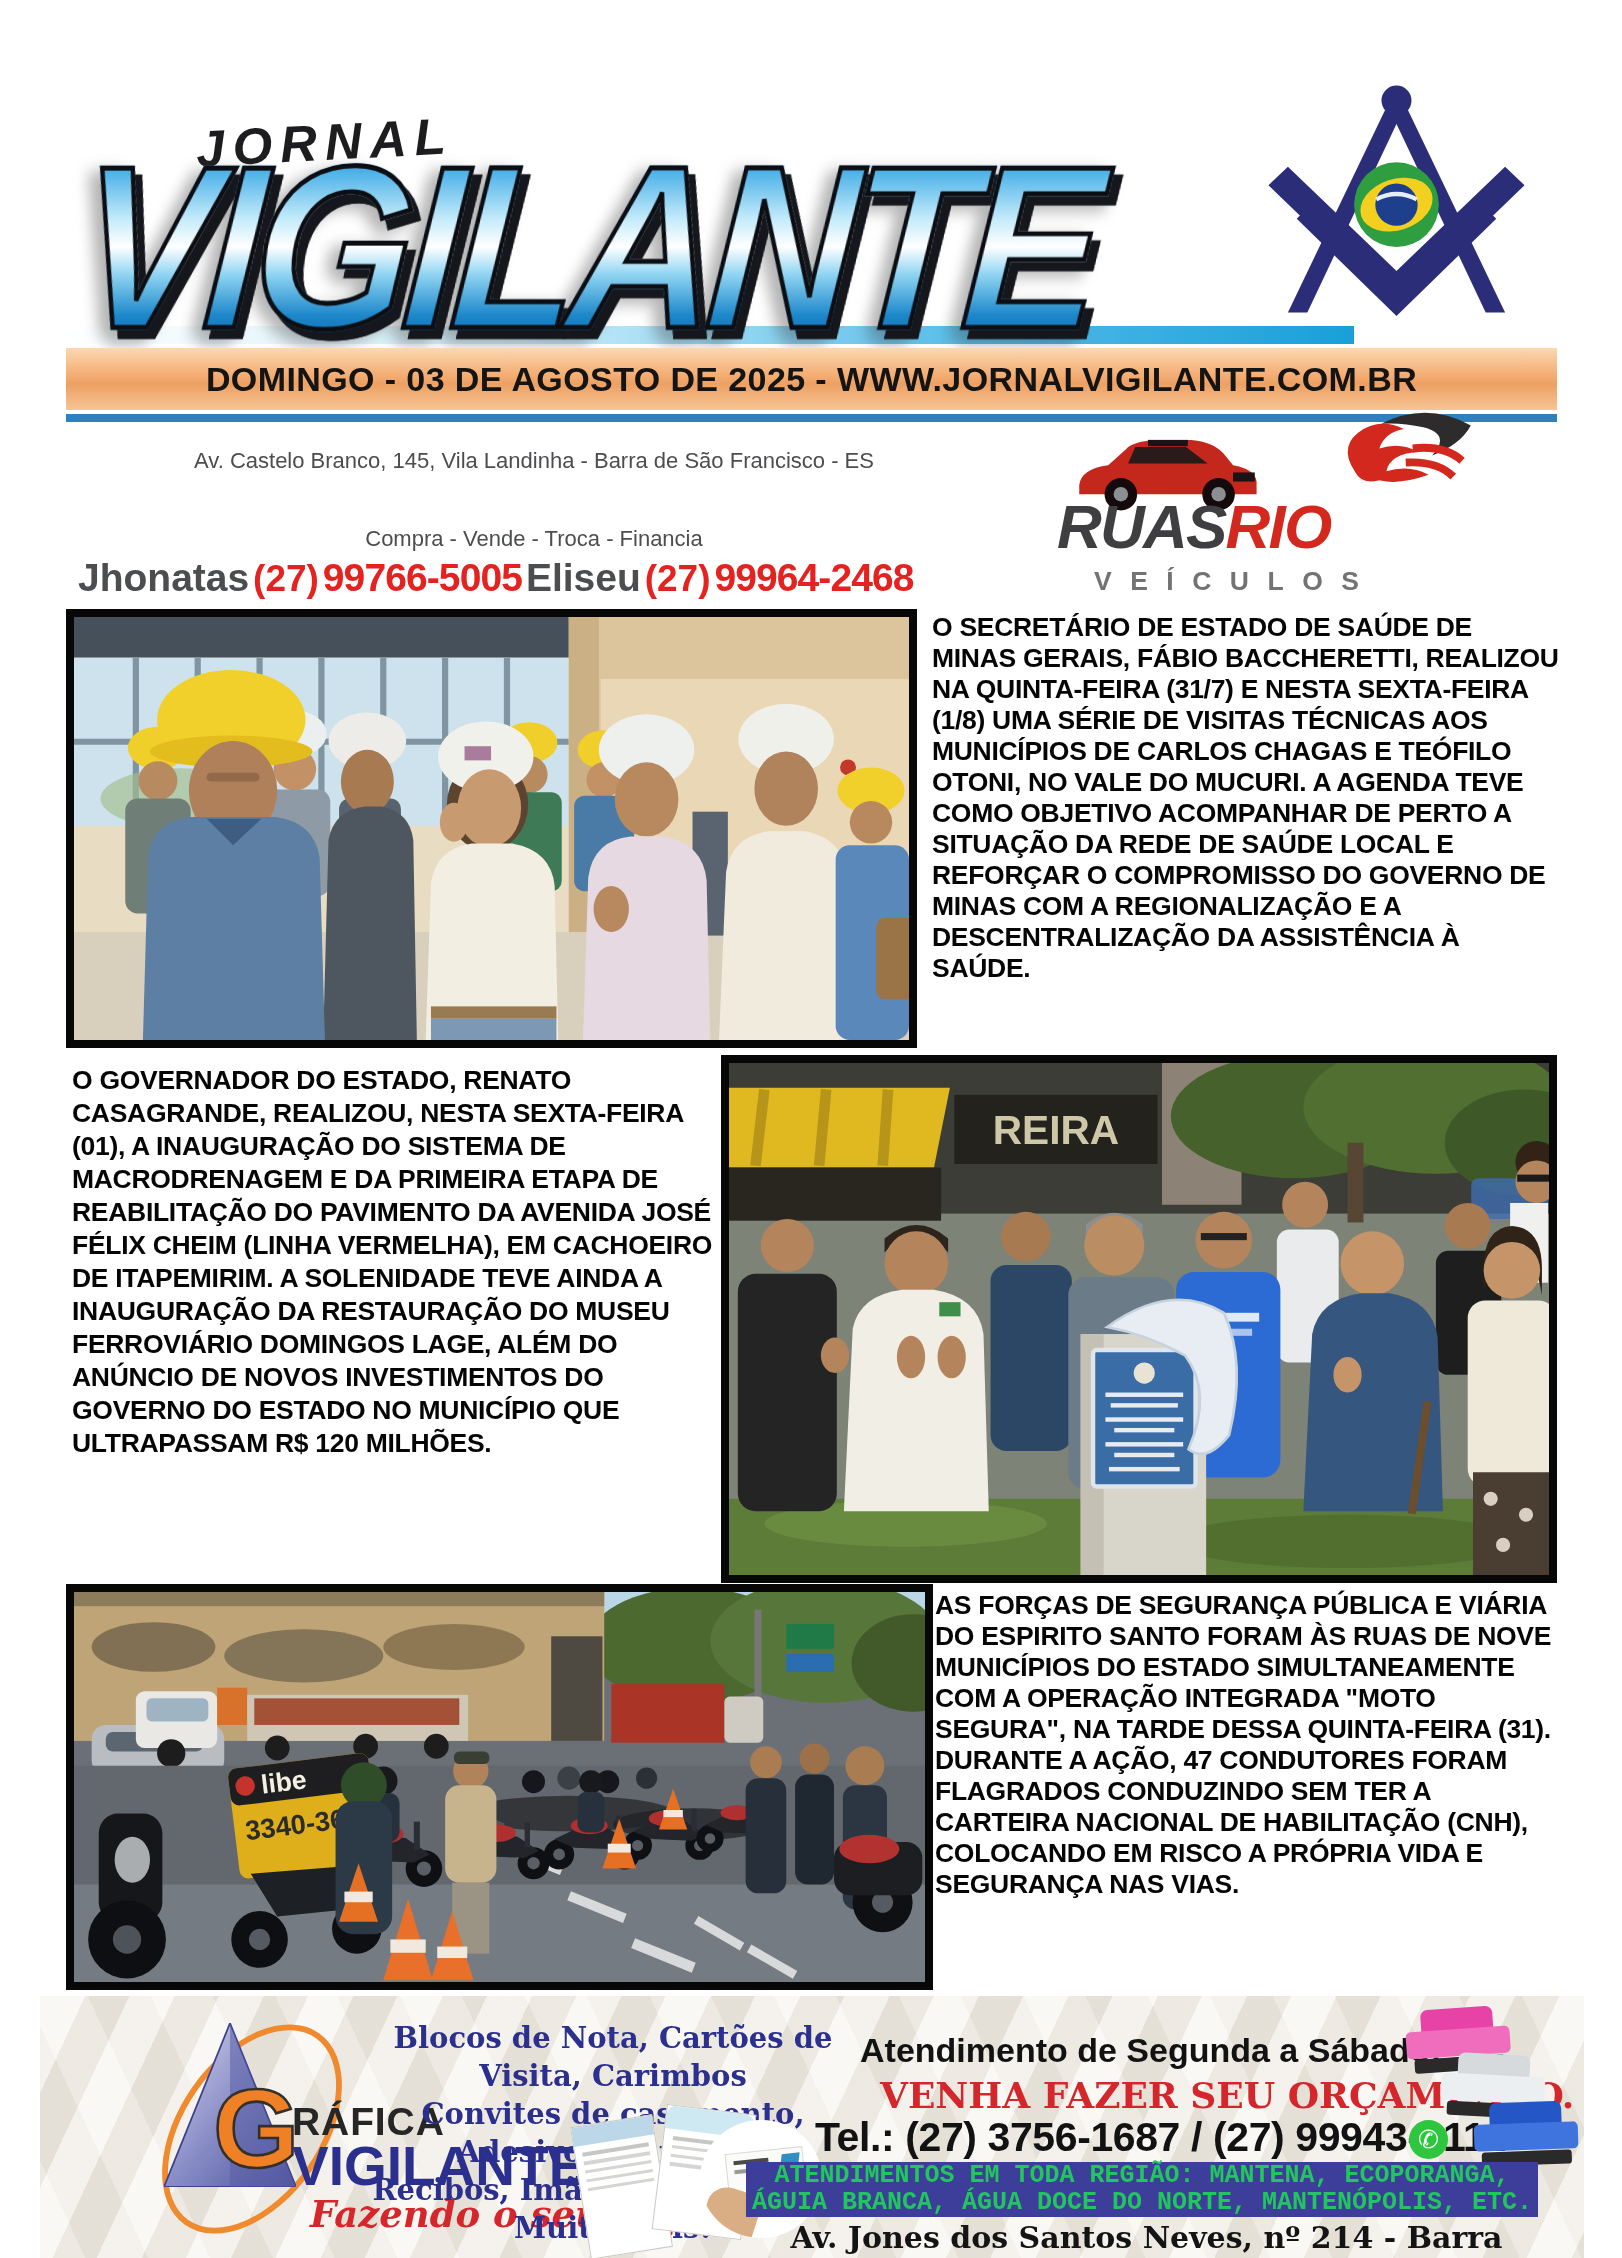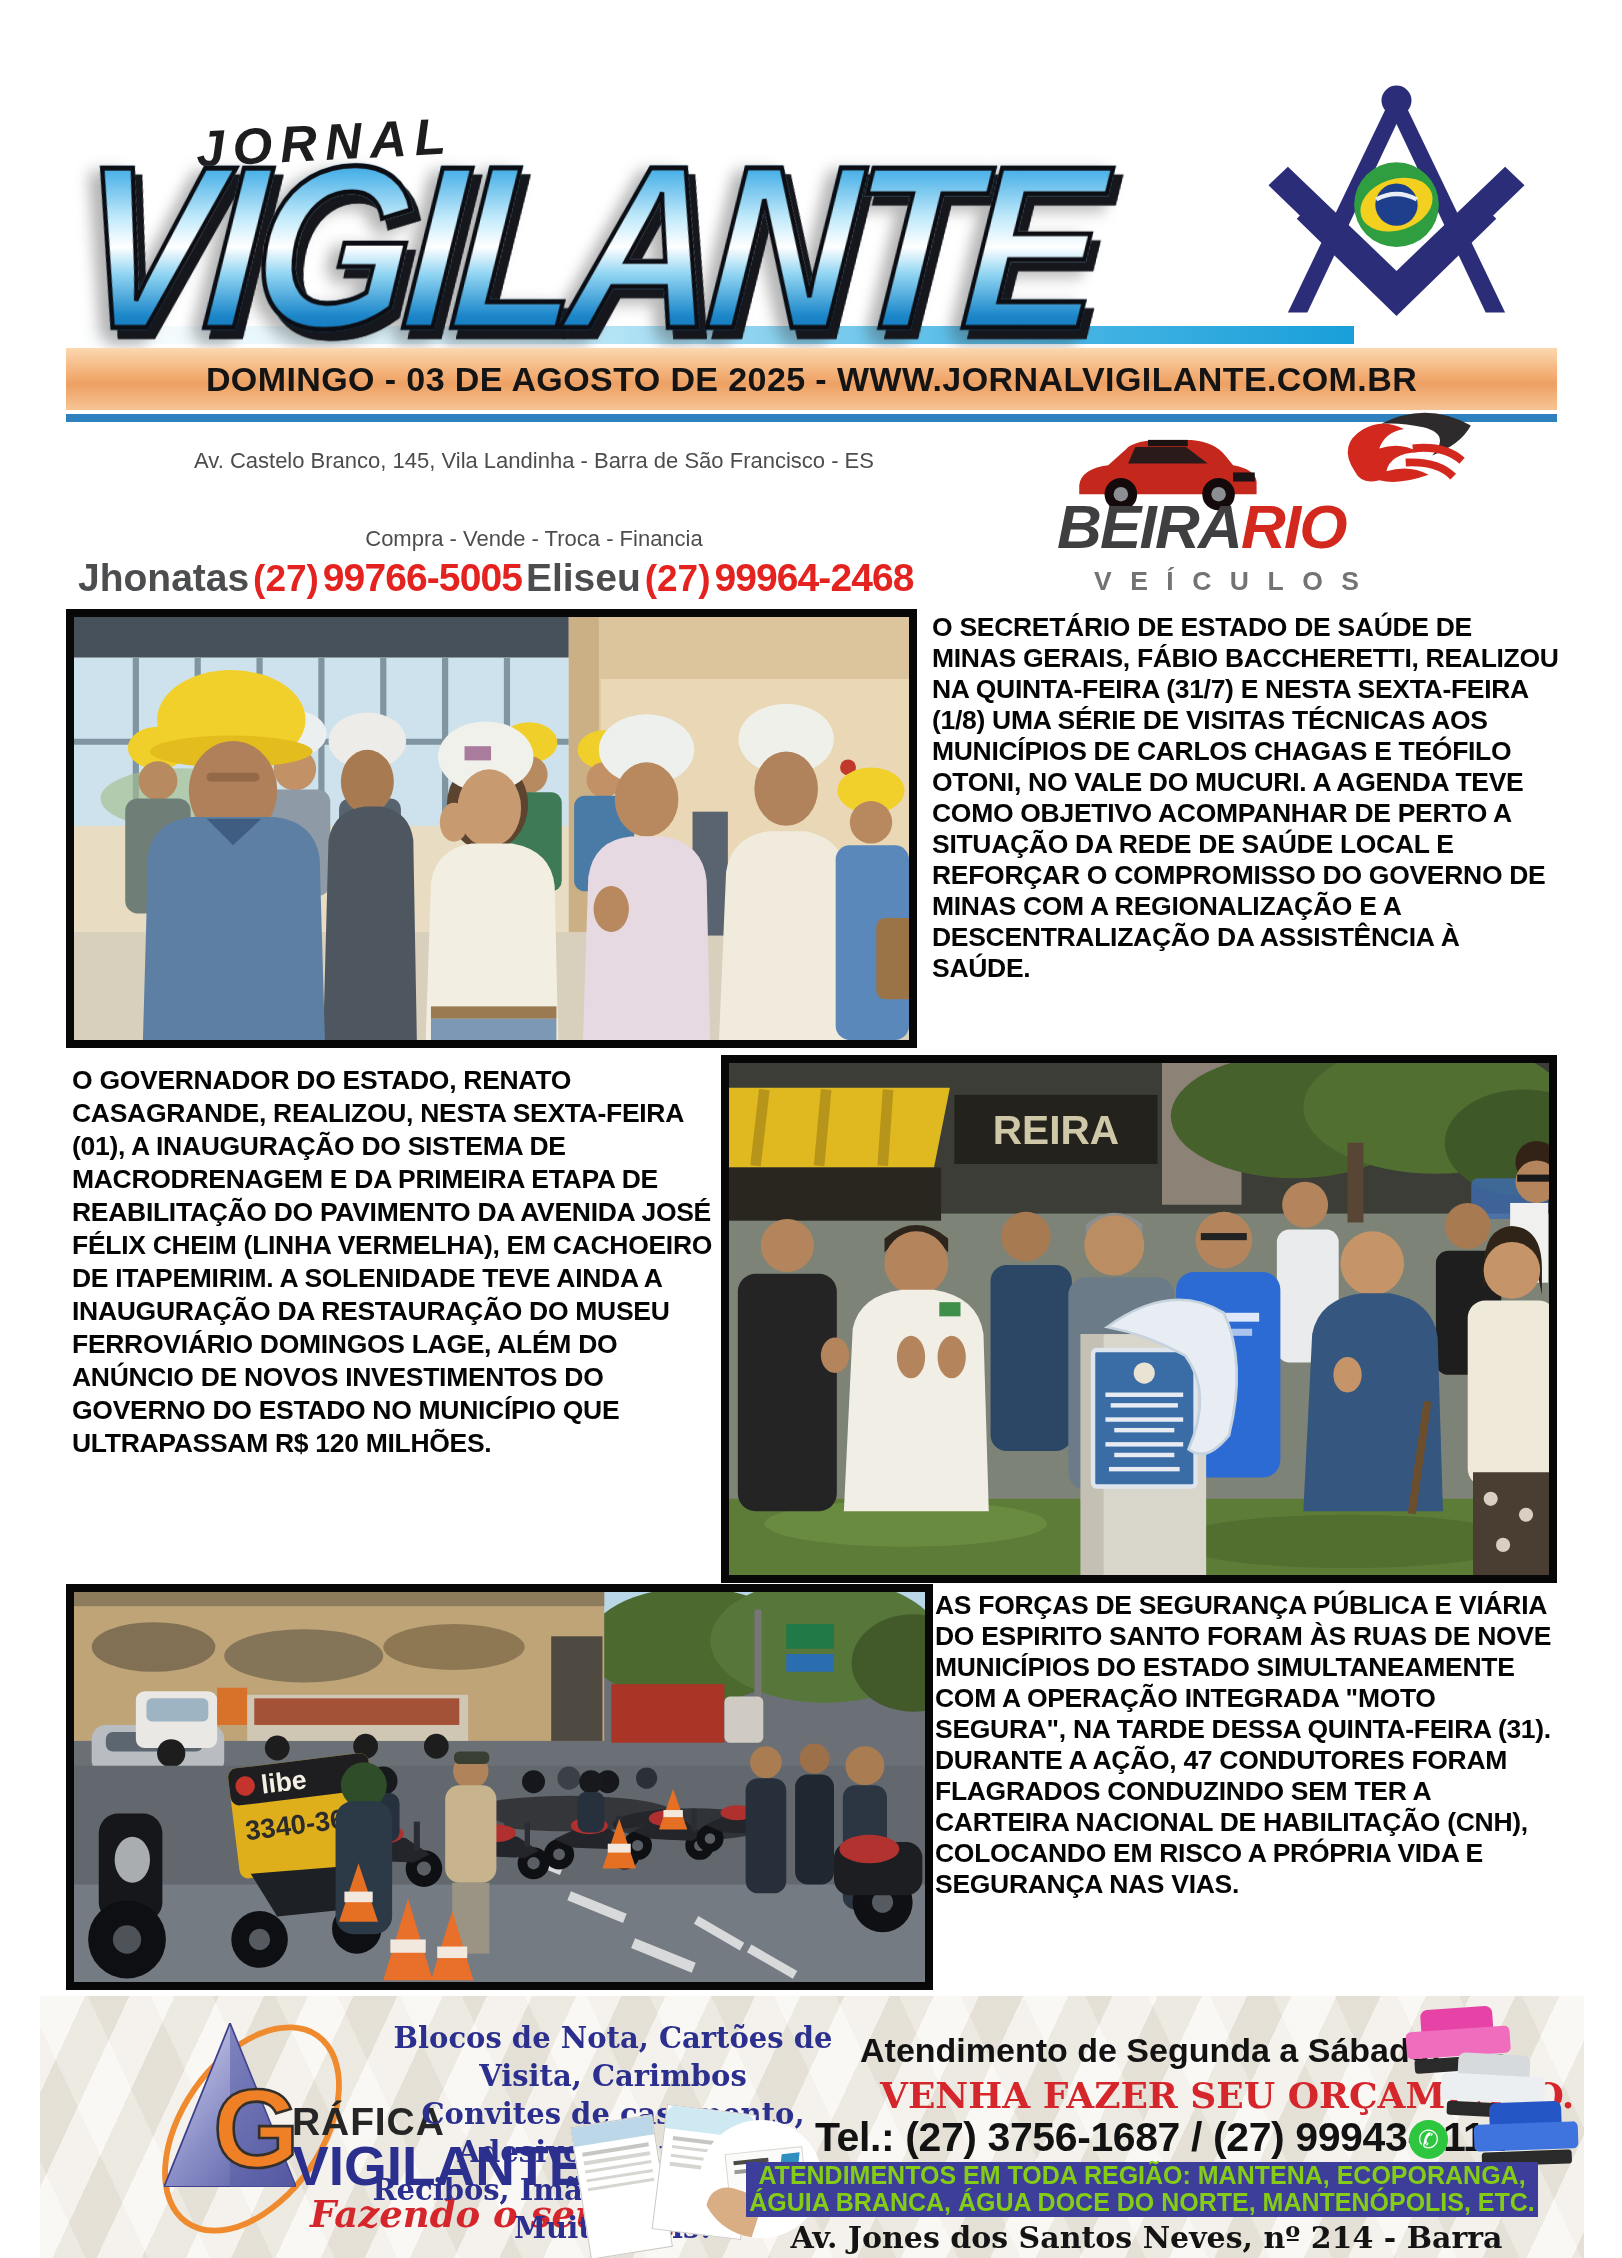--- a/index.html
+++ b/index.html
@@ -61,22 +61,22 @@
           font-weight:bold;color:#2b2f8e;font-size:29px;line-height:38px;}
   .g-schedule{left:820px;top:35px;font-size:34px;font-weight:bold;color:#121212;}
   .g-cta{left:840px;top:78px;font-size:36px;font-weight:bold;color:#d5262c;font-family:"DejaVu Serif",serif;}
   .g-phones{left:775px;top:118px;font-size:41px;font-weight:bold;color:#121212;letter-spacing:-0.4px;}
   .wa{left:1369px;top:124px;width:39px;height:39px;border-radius:50%;background:#2fc63f;color:#fff;
       text-align:center;line-height:39px;font-size:25px;}
   .stamp{width:104px;height:64px;border-radius:8.8px;}
   .stamp .cap{position:absolute;left:16px;top:0;width:72px;height:23px;border-radius:7px 7px 0 0;}
   .stamp .body{position:absolute;left:0;top:21px;width:104px;height:26.5px;border-radius:5.3px;}
   .stamp .base{position:absolute;left:7px;top:49px;width:90px;height:14px;border-radius:3.5px;background:#2a2a2a;}
-  .banner{left:706px;top:166px;width:792px;height:55px;background:#3c3e99;color:#84cc16;
-          text-align:center;font-family:Liberation Sans, sans-serif;font-weight:bold;font-size:25px;line-height:27px;}
+  .banner{left:706px;top:166px;width:792px;height:55px;background:#3c3e99;color:#22c55e;
+          text-align:center;font-family:Liberation Mono, monospace;font-weight:bold;font-size:25px;line-height:27px;}
   .g-address{left:745px;top:224px;width:723px;text-align:center;font-family:"DejaVu Serif",serif;
           font-weight:bold;color:#141414;font-size:30px;}
   .receipt{background:#ffffff;border:1.8px solid #c9c9c4;}
 </style>
 </head>
 <body>
 
 <div class="page">
 
   <div class="abs head-strip"></div>
@@ -125,21 +125,21 @@
   </svg>
 
   <svg class="abs" style="left:1328px;top:408px;width:159px;height:95px;" viewBox="0 0 180 108">
     <path d="M60 18 Q112 -8 162 20 Q150 42 118 54 Q140 30 108 22 Q82 16 60 18 Z" fill="#2e2b2c"></path>
     <path d="M30 72 Q10 42 40 24 Q62 12 86 24 Q64 28 58 46 Q82 38 102 50 Q70 52 66 72 Q92 64 114 76 Q80 88 58 82 Q38 88 30 72 Z" fill="#d2281e"></path>
     <path d="M96 46 Q132 42 152 60" stroke="#d2281e" stroke-width="9" fill="none"></path>
     <path d="M88 62 Q124 60 142 78" stroke="#d2281e" stroke-width="9" fill="none"></path>
   </svg>
 
   <div class="abs br-brand">
-    <span class="b1">BEIRA</span><span class="b2">RIO</span>
+    <span class="b1">RUAS</span><span class="b2">RIO</span>
   </div>
   <div class="abs br-veic">VEÍCULOS</div>
 
   <div class="abs photo" style="left:66px;top:609px;width:851px;height:439px;">
     <svg viewBox="0 0 945 478" preserveAspectRatio="none">
       <rect width="945" height="478" fill="#e8dcc2"></rect>
       <rect width="560" height="46" fill="#46505a"></rect>
       <rect y="46" width="560" height="190" fill="#cde2ec"></rect>
       <g stroke="#7f95a1" stroke-width="7">
         <line x1="70" y1="46" x2="70" y2="236"></line>

